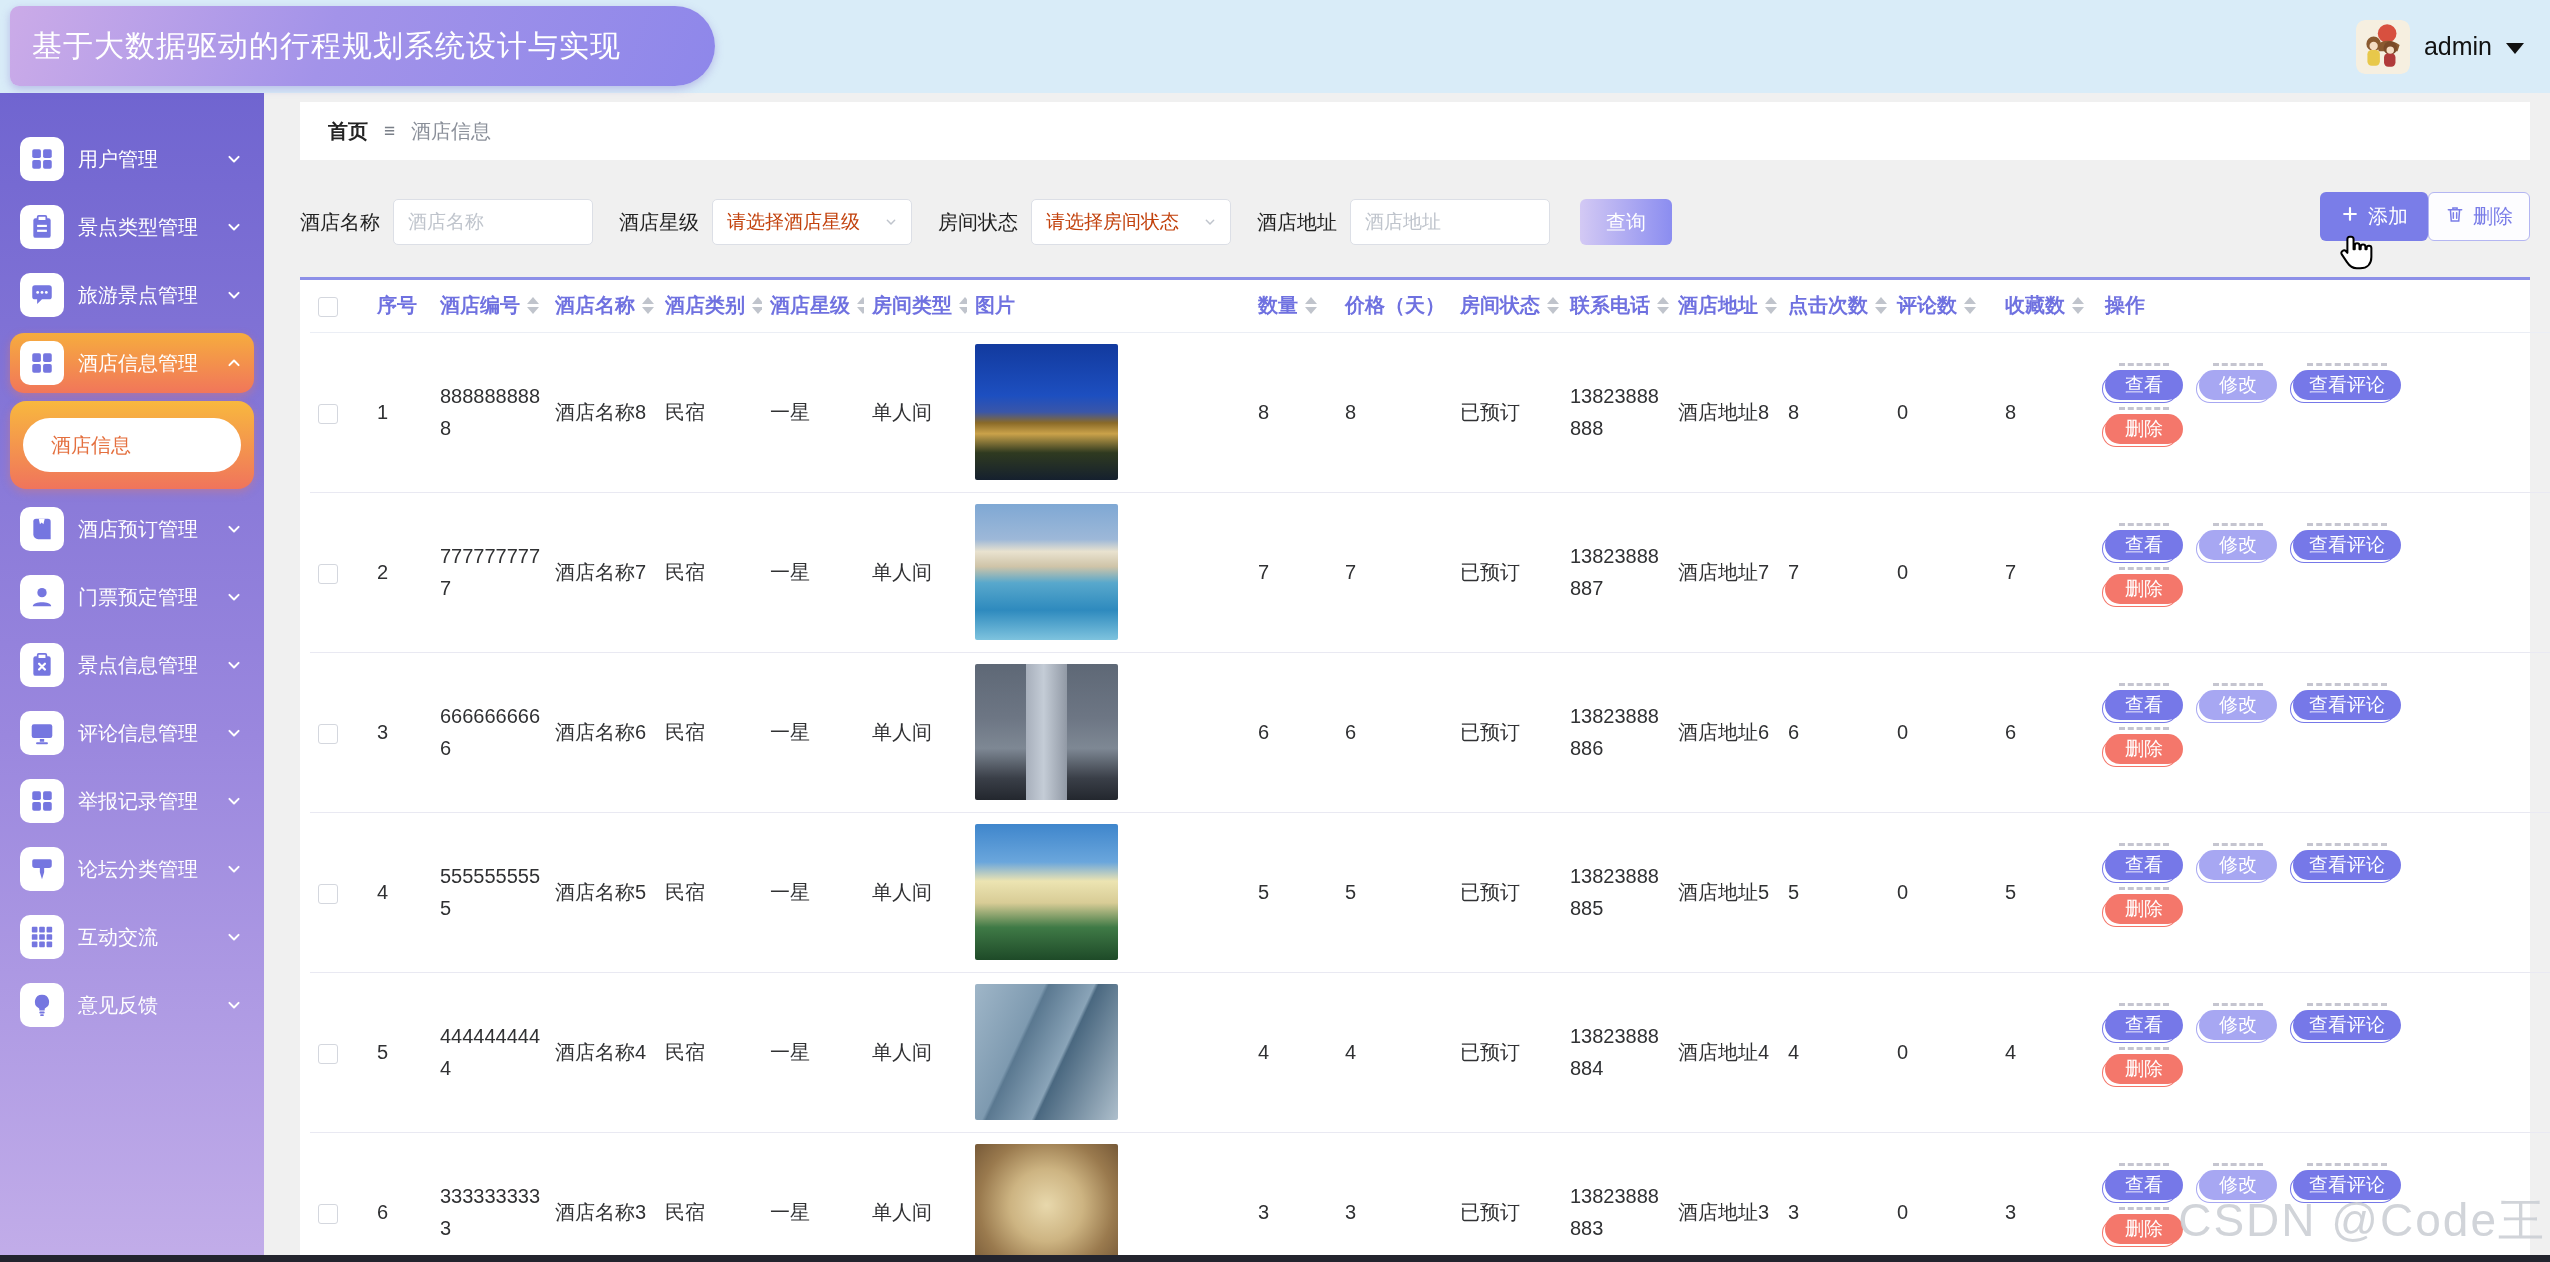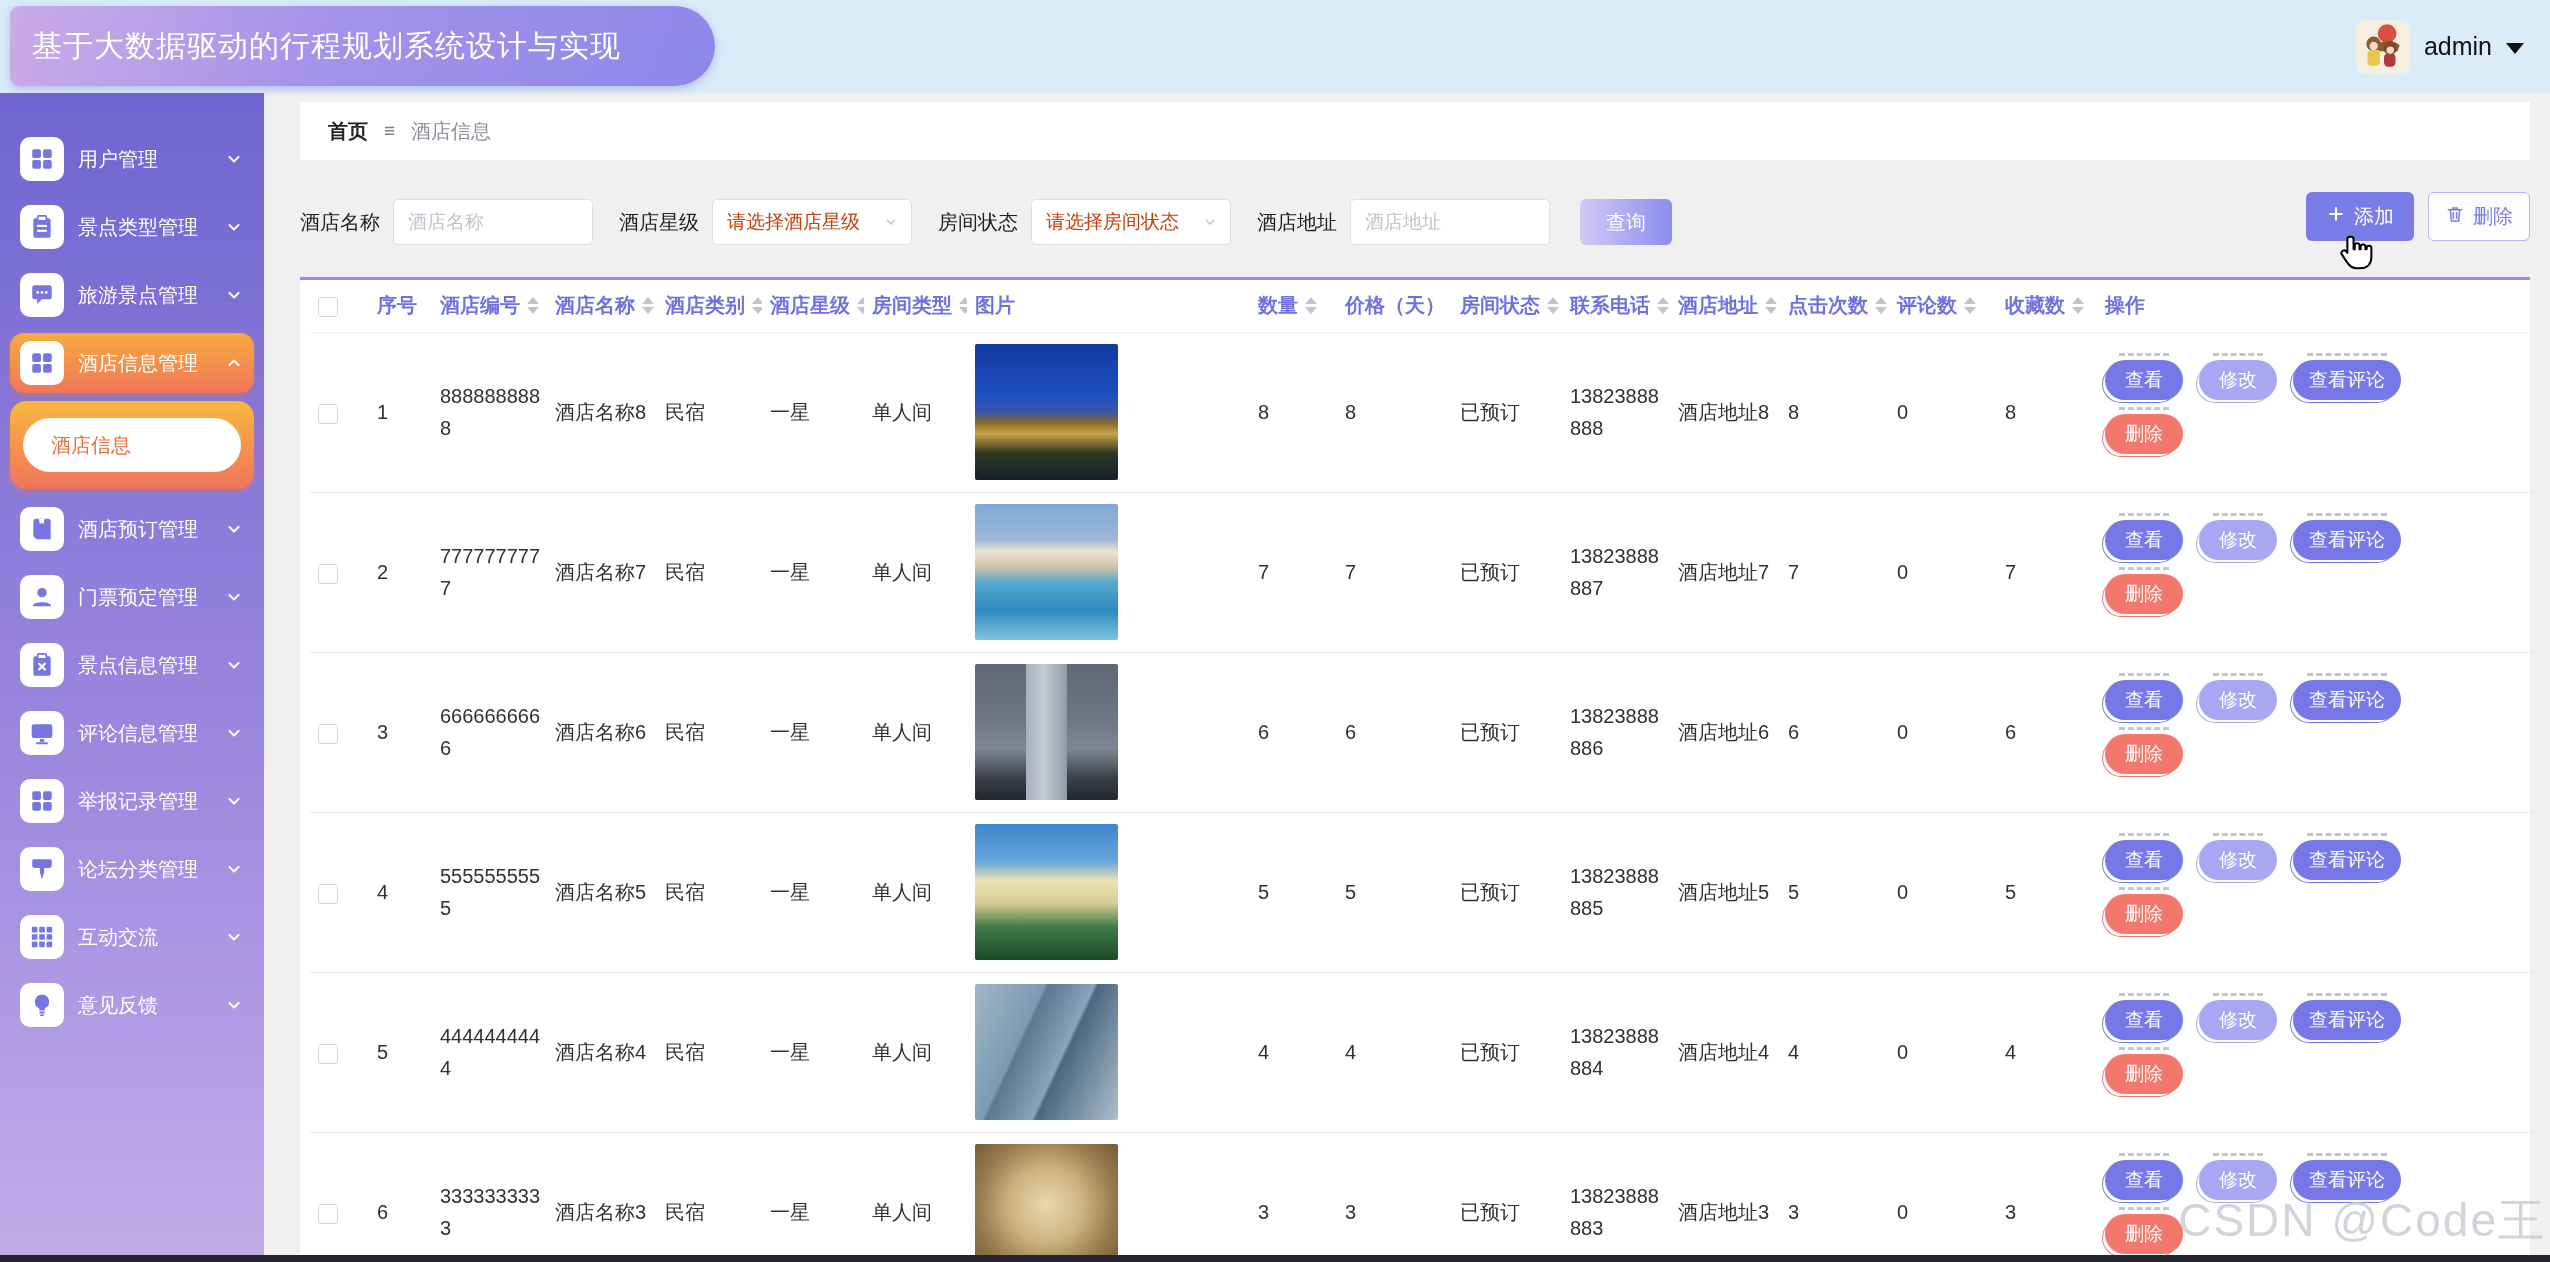--- a/index.html
+++ b/index.html
@@ -37,21 +37,21 @@
 
 .filter-bar{margin:38px 20px 0 36px;display:flex;align-items:center;font-size:20px;color:#222;position:relative;height:48px}
 .f-label{margin:0 13px 0 0;white-space:nowrap}
 .f-group{display:flex;align-items:center;margin-right:26px}
 .f-input{width:200px;height:46px;border:1px solid #dcdfe6;border-radius:5px;background:#fff;font-size:19px;padding:0 14px;color:#333;outline:none;font-family:inherit}
 .f-input::placeholder{color:#bfc4cc}
 .f-select{width:200px;height:46px;border:1px solid #dcdfe6;border-radius:5px;background:#fff;display:flex;align-items:center;justify-content:space-between;padding:0 12px 0 14px;cursor:pointer}
 .f-select .ph{color:#c2410c;font-size:19px;white-space:nowrap;overflow:hidden}
 .f-select svg{width:16px;height:16px;flex:0 0 auto}
 .btn-search{height:46px;width:92px;border:none;border-radius:6px;background:linear-gradient(90deg,#d3c9f4,#8b8df0);color:#fff;font-size:20px;cursor:pointer;margin-left:4px;font-family:inherit}
-.toolbar{position:absolute;right:0;top:-6px;display:flex;gap:14px}
+.toolbar{position:absolute;right:0;top:-6px;display:flex;}
 .btn-add{height:49px;padding:0 20px;border:none;border-radius:6px;background:#7a7de8;color:#fff;font-size:20px;display:flex;align-items:center;gap:8px;cursor:pointer;font-family:inherit}
 .btn-add svg{width:20px;height:20px}
 .btn-outline{height:49px;padding:0 16px;border:1px solid #b4b6f2;border-radius:6px;background:#fdfdff;color:#7a7de8;font-size:20px;display:flex;align-items:center;gap:8px;cursor:pointer;font-family:inherit}
 .btn-outline svg{width:20px;height:20px}
 
 
 .table-card{margin:31px 20px 0 36px;background:#fff;border-top:3px solid #8d90e8;padding:0 10px;position:relative}
 table{width:100%;border-collapse:collapse;table-layout:fixed;font-size:20px}
 th{height:52px;text-align:left;color:#6f71e0;font-weight:bold;white-space:nowrap;border-bottom:1px solid #ebeef5;padding-left:8px;overflow:hidden}
 .th-wrap{display:flex;align-items:center;gap:7px}
@@ -64,21 +64,21 @@
 .cbx{appearance:none;-webkit-appearance:none;width:20px;height:20px;border:1px solid #d4d7de;border-radius:3px;background:#fff;cursor:pointer;display:inline-block;vertical-align:middle}
 .photo{width:143px;height:136px;border-radius:2px}
 .ph-night-resort{background:linear-gradient(180deg,#123a9e 0%,#1d4fc0 38%,#3a56a8 50%,#8a6a28 58%,#caa24a 66%,#2f3a20 80%,#15202e 100%)}
 .ph-pool-resort{background:linear-gradient(180deg,#7fa8d4 0%,#9db8d8 26%,#e9e2cf 35%,#cfc4a8 46%,#58a8cc 58%,#2e8abe 78%,#7ec3de 100%)}
 .ph-city-tower{background:linear-gradient(90deg,rgba(0,0,0,0) 36%,#a8b0bc 36%,#c4ccd6 48%,#929aa6 64%,rgba(0,0,0,0) 64%),linear-gradient(180deg,#5e6876 0%,#6d7684 40%,#7e8894 62%,#3a3f48 84%,#23272e 100%)}
 .ph-resort-building{background:linear-gradient(180deg,#3f86cc 0%,#6aa6dc 28%,#ece4b2 42%,#d8cc96 58%,#3f7a46 76%,#1e4a28 100%)}
 .ph-glass-towers{background:linear-gradient(115deg,#9fb6c8 0%,#7e9ab0 34%,#5a7890 36%,#8aa4b8 58%,#4a6880 60%,#aebfcc 100%)}
 .ph-chandelier{background:radial-gradient(circle at 50% 45%,#e8d8ac 0%,#cdb482 35%,#9a7a4e 65%,#6a4e30 100%)}
 
 .act-line{display:flex;gap:16px;margin:4px 0 14px 0}
-.btn-act{position:relative;display:inline-flex;align-items:center;justify-content:center;min-width:78px;height:40px;padding:0 16px;border-radius:20px;background:var(--c);color:#fff;font-size:19px;border:none;cursor:pointer;font-family:Liberation Sans, sans-serif;
+.btn-act{position:relative;display:inline-flex;align-items:center;justify-content:center;min-width:78px;height:30px;padding:0 16px;border-radius:20px;background:var(--c);color:#fff;font-size:19px;border:none;cursor:pointer;font-family:Liberation Sans, sans-serif;
  box-shadow:-4px 4px 0 -2px #fff,-4px 4px 0 -1px var(--c)}
 .btn-act::before{content:"";position:absolute;top:-7px;left:14px;right:14px;border-top:3px dashed rgba(90,90,120,.35)}
 
 
 .watermark{position:absolute;right:4px;top:1190px;font-size:46px;color:#c9cdd3;opacity:.85;z-index:40;letter-spacing:2px;pointer-events:none}
 .cursor{position:absolute;left:2338px;top:232px;width:38px;height:44px;z-index:50;pointer-events:none}
 .bottom-strip{position:absolute;left:0;bottom:0;width:100%;height:7px;background:#23242e;z-index:60}
 </style>
 </head>
 <body>

